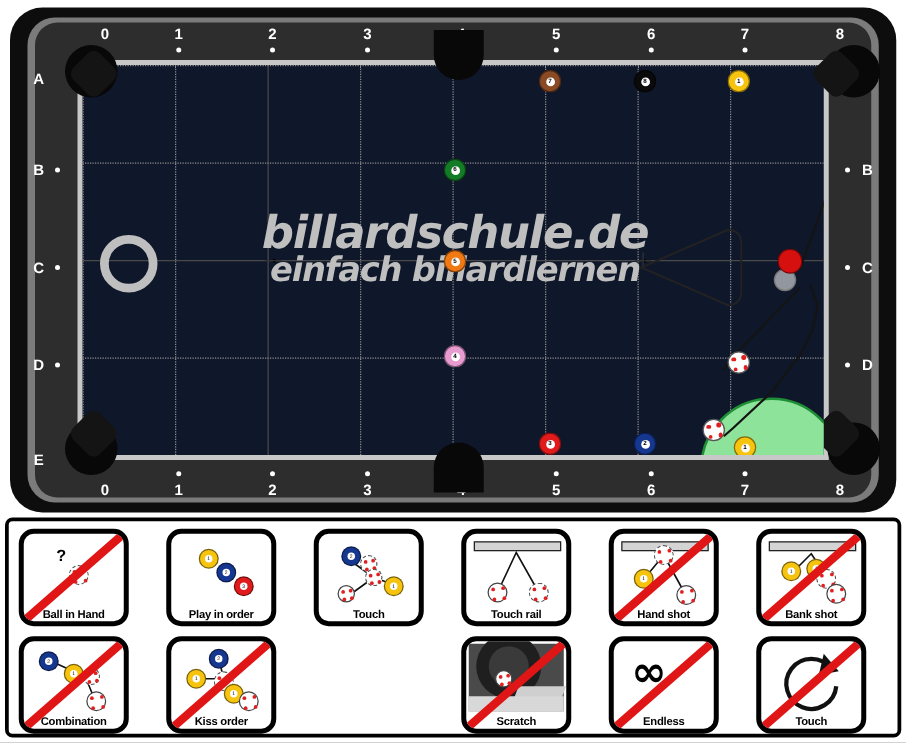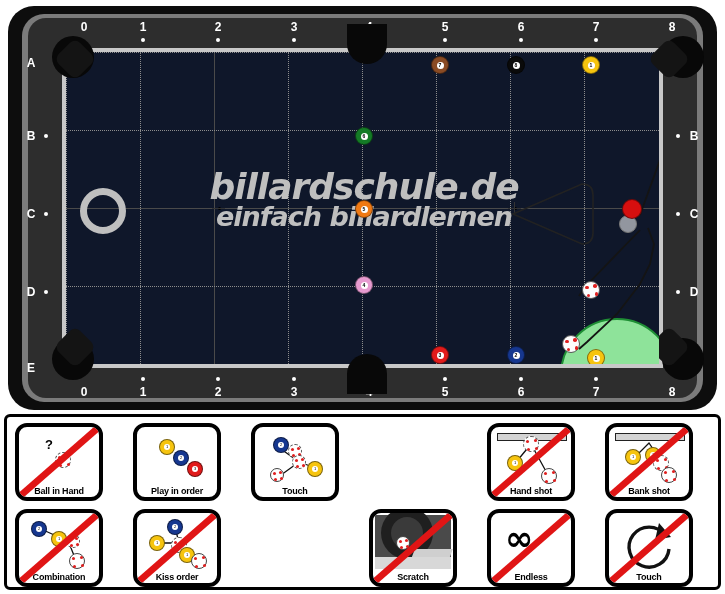--- a/index.html
+++ b/index.html
@@ -306,20 +306,41 @@
             <div style="position: absolute; left: 2.56544px; top: 8.76531px; width: 3px; height: 3px; border-radius: 50%; background: rgb(224, 32, 32);"></div>
             <div style="position: absolute; left: 2.03469px; top: 2.56544px; width: 3px; height: 3px; border-radius: 50%; background: rgb(224, 32, 32);"></div>
             <div style="position: absolute; left: 8.23456px; top: 2.03469px; width: 3px; height: 3px; border-radius: 50%; background: rgb(224, 32, 32);"></div>
           </div>
           <div class="iball" style="left: 52px; top: 34px; width: 16px; height: 16px; background: rgb(246, 196, 15); border: 1px solid rgba(0, 0, 0, 0.5);">
             <i>1</i>
           </div>
         </div>
         <div class="lbl">Touch</div>
       </div>
+      <div class="btn" style="left: 362px; top: 6px;">
+        <div class="face">
+          <div style="position: absolute; left: 6px; top: 6px; width: 68px; height: 6px; background: rgb(212, 212, 212); border: 1px solid rgb(34, 34, 34);"></div>
+          <svg viewBox="0 0 80 70" style="position:absolute;left:0;top:0;width:80px;height:70px;">
+            <path d="M25,47 L40,15 L58,47" fill="none" stroke="#111" stroke-width="1.3"></path>
+          </svg>
+          <div class="icue" style="left: 17px; top: 39px; width: 16px; height: 16px;">
+            <div style="position: absolute; left: 10.5301px; top: 9.87878px; width: 3px; height: 3px; border-radius: 50%; background: rgb(224, 32, 32);"></div>
+            <div style="position: absolute; left: 2.92122px; top: 10.5301px; width: 3px; height: 3px; border-radius: 50%; background: rgb(224, 32, 32);"></div>
+            <div style="position: absolute; left: 2.26985px; top: 2.92122px; width: 3px; height: 3px; border-radius: 50%; background: rgb(224, 32, 32);"></div>
+            <div style="position: absolute; left: 9.87878px; top: 2.26985px; width: 3px; height: 3px; border-radius: 50%; background: rgb(224, 32, 32);"></div>
+          </div>
+          <div class="ighost" style="left: 50px; top: 39px; width: 16px; height: 16px;">
+            <div style="position: absolute; left: 10.5301px; top: 9.87878px; width: 3px; height: 3px; border-radius: 50%; background: rgb(224, 32, 32);"></div>
+            <div style="position: absolute; left: 2.92122px; top: 10.5301px; width: 3px; height: 3px; border-radius: 50%; background: rgb(224, 32, 32);"></div>
+            <div style="position: absolute; left: 2.26985px; top: 2.92122px; width: 3px; height: 3px; border-radius: 50%; background: rgb(224, 32, 32);"></div>
+            <div style="position: absolute; left: 9.87878px; top: 2.26985px; width: 3px; height: 3px; border-radius: 50%; background: rgb(224, 32, 32);"></div>
+          </div>
+        </div>
+        <div class="lbl">Touch rail</div>
+      </div>
       <div class="btn" style="left: 480px; top: 6px;">
         <div class="face">
           <div style="position: absolute; left: 6px; top: 6px; width: 68px; height: 6px; background: rgb(212, 212, 212); border: 1px solid rgb(34, 34, 34);"></div>
           <svg viewBox="0 0 80 70" style="position:absolute;left:0;top:0;width:80px;height:70px;">
             <path d="M40,17 L26,34 M40,17 L57,48" fill="none" stroke="#111" stroke-width="1.3"></path>
           </svg>
           <div class="ighost" style="left: 32px; top: 9px; width: 16px; height: 16px;">
             <div style="position: absolute; left: 10.5301px; top: 9.87878px; width: 3px; height: 3px; border-radius: 50%; background: rgb(224, 32, 32);"></div>
             <div style="position: absolute; left: 2.92122px; top: 10.5301px; width: 3px; height: 3px; border-radius: 50%; background: rgb(224, 32, 32);"></div>
             <div style="position: absolute; left: 2.26985px; top: 2.92122px; width: 3px; height: 3px; border-radius: 50%; background: rgb(224, 32, 32);"></div>

